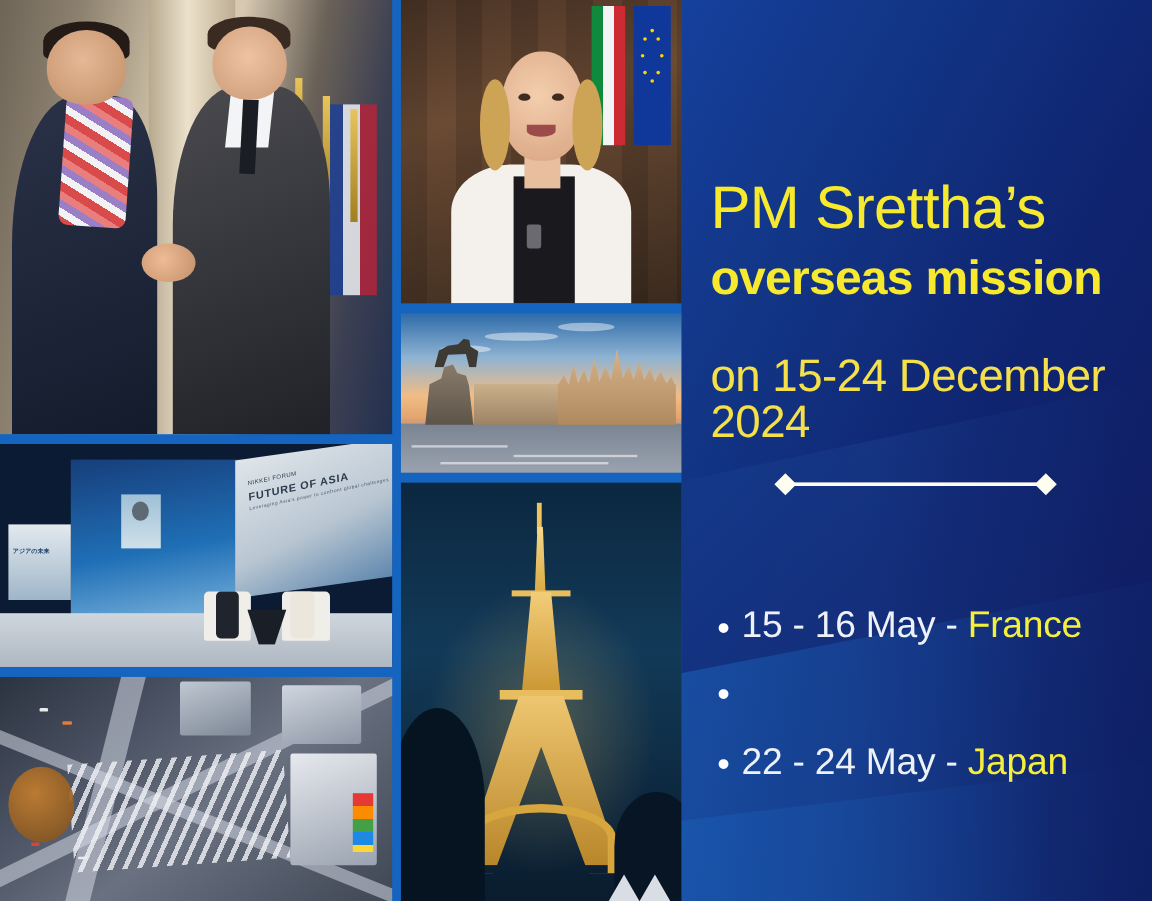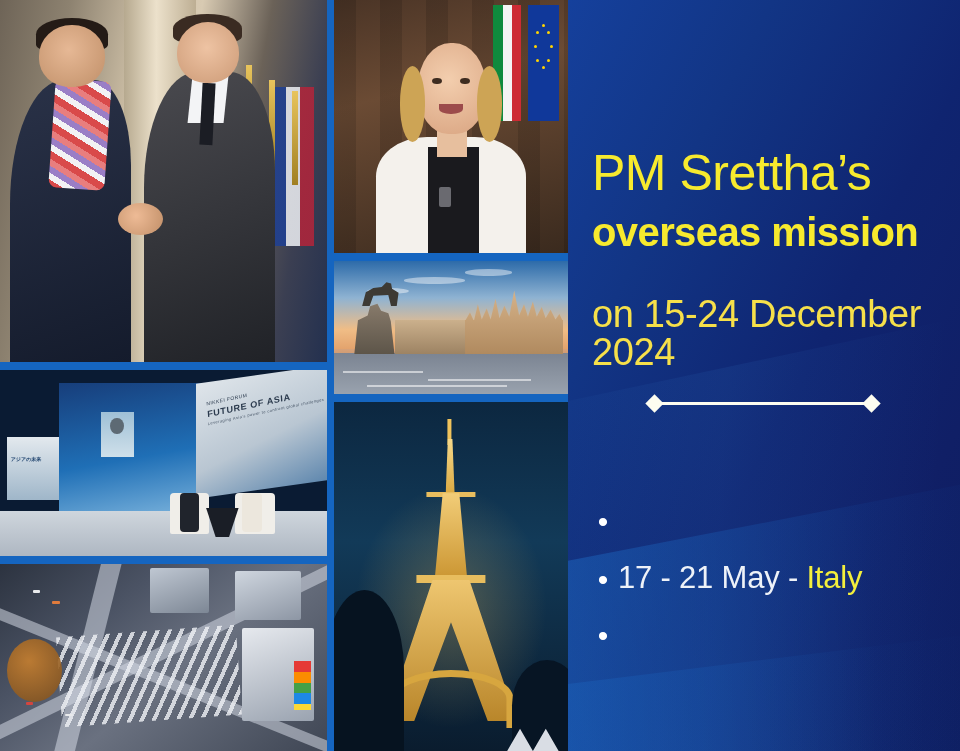--- a/index.html
+++ b/index.html
@@ -316,25 +316,26 @@
 
       <div class="divider">
         <div class="dia d-l"></div>
         <div class="line"></div>
         <div class="dia d-r"></div>
       </div>
 
       <div class="list">
         <div class="li">
           <span class="bul">•</span>
-        </div>
-        <div class="li">
-          <span class="bul">•</span>
-          <span class="txt"><span>17 - 21 May - </span><span class="ctry">Italy</span></span>
+          <span class="txt"><span>15 - 16 May - </span><span class="ctry">France</span></span>
         </div>
         <div class="li">
           <span class="bul">•</span>
         </div>
+        <div class="li">
+          <span class="bul">•</span>
+          <span class="txt"><span>22 - 24 May - </span><span class="ctry">Japan</span></span>
+        </div>
       </div>
     </div>
   </div>
 
 </div>
 
 </body></html>

